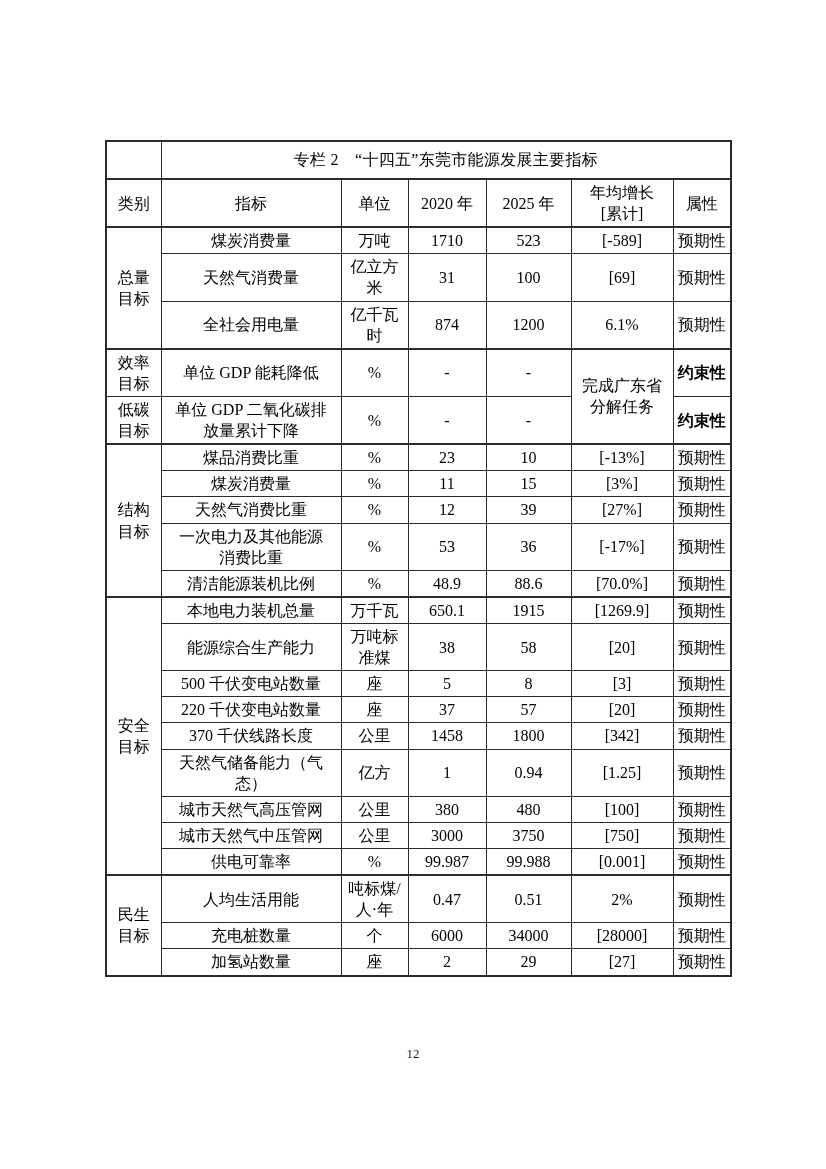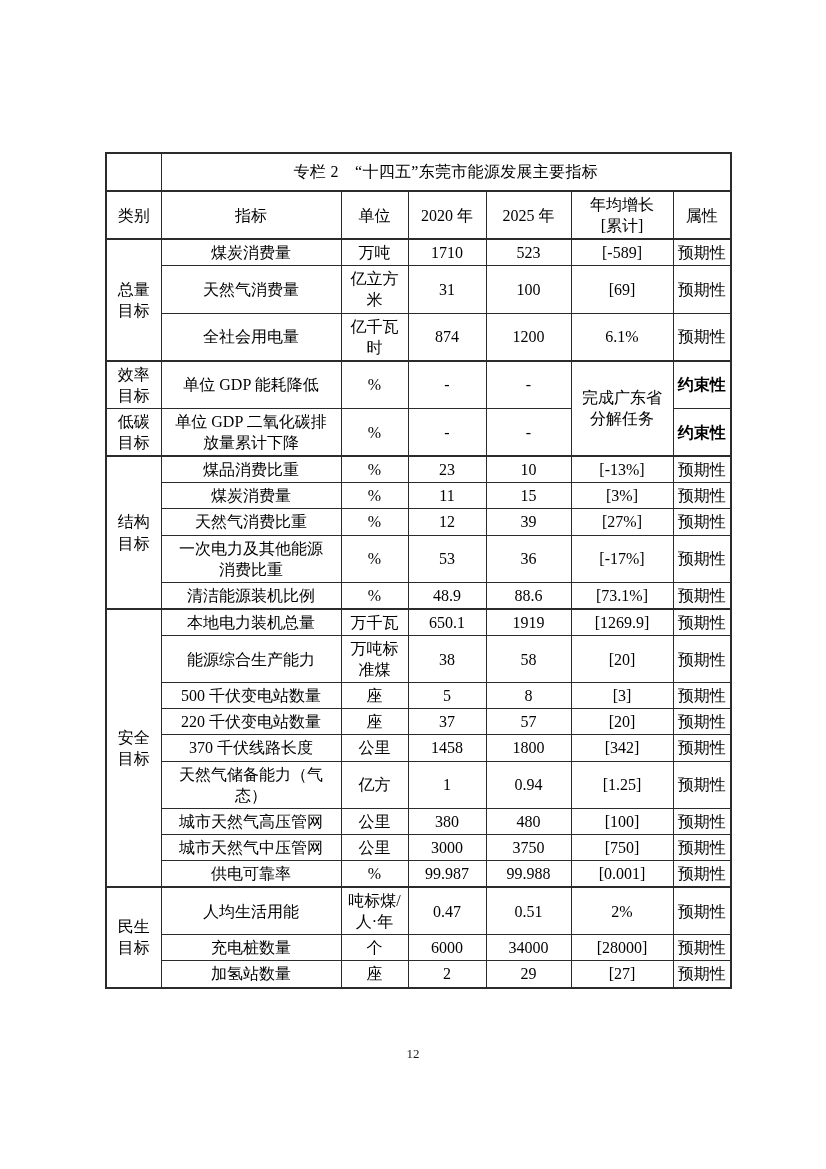--- a/index.html
+++ b/index.html
@@ -9,21 +9,21 @@
     height: 1169px;
     background: #ffffff;
     font-family: "Liberation Serif", "DejaVu Serif", serif;
     color: #000000;
     overflow: hidden;
     box-sizing: border-box;
   }
   table.spec {
     position: absolute;
     left: 105px;
-    top: 152px;
+    top: 140px;
     width: 625px;
     border-collapse: collapse;
     table-layout: fixed;
     border: 2px solid #2b2b2b;
   }
   .spec td, .spec th {
     border: 1px solid #2b2b2b;
     text-align: center;
     vertical-align: middle;
     font-size: 16px;
@@ -165,31 +165,31 @@
         <td>53</td>
         <td>36</td>
         <td>[-17%]</td>
         <td>预期性</td>
       </tr>
       <tr class="r">
         <td>清洁能源装机比例</td>
         <td>%</td>
         <td>48.9</td>
         <td>88.6</td>
-        <td>[73.1%]</td>
+        <td>[70.0%]</td>
         <td>预期性</td>
       </tr>
 
       <tr class="r sec">
         <td rowspan="9">安全
 目标</td>
         <td>本地电力装机总量</td>
         <td>万千瓦</td>
         <td>650.1</td>
-        <td>1919</td>
+        <td>1915</td>
         <td>[1269.9]</td>
         <td>预期性</td>
       </tr>
       <tr class="r">
         <td>能源综合生产能力</td>
         <td>万吨标
 准煤</td>
         <td>38</td>
         <td>58</td>
         <td>[20]</td>

